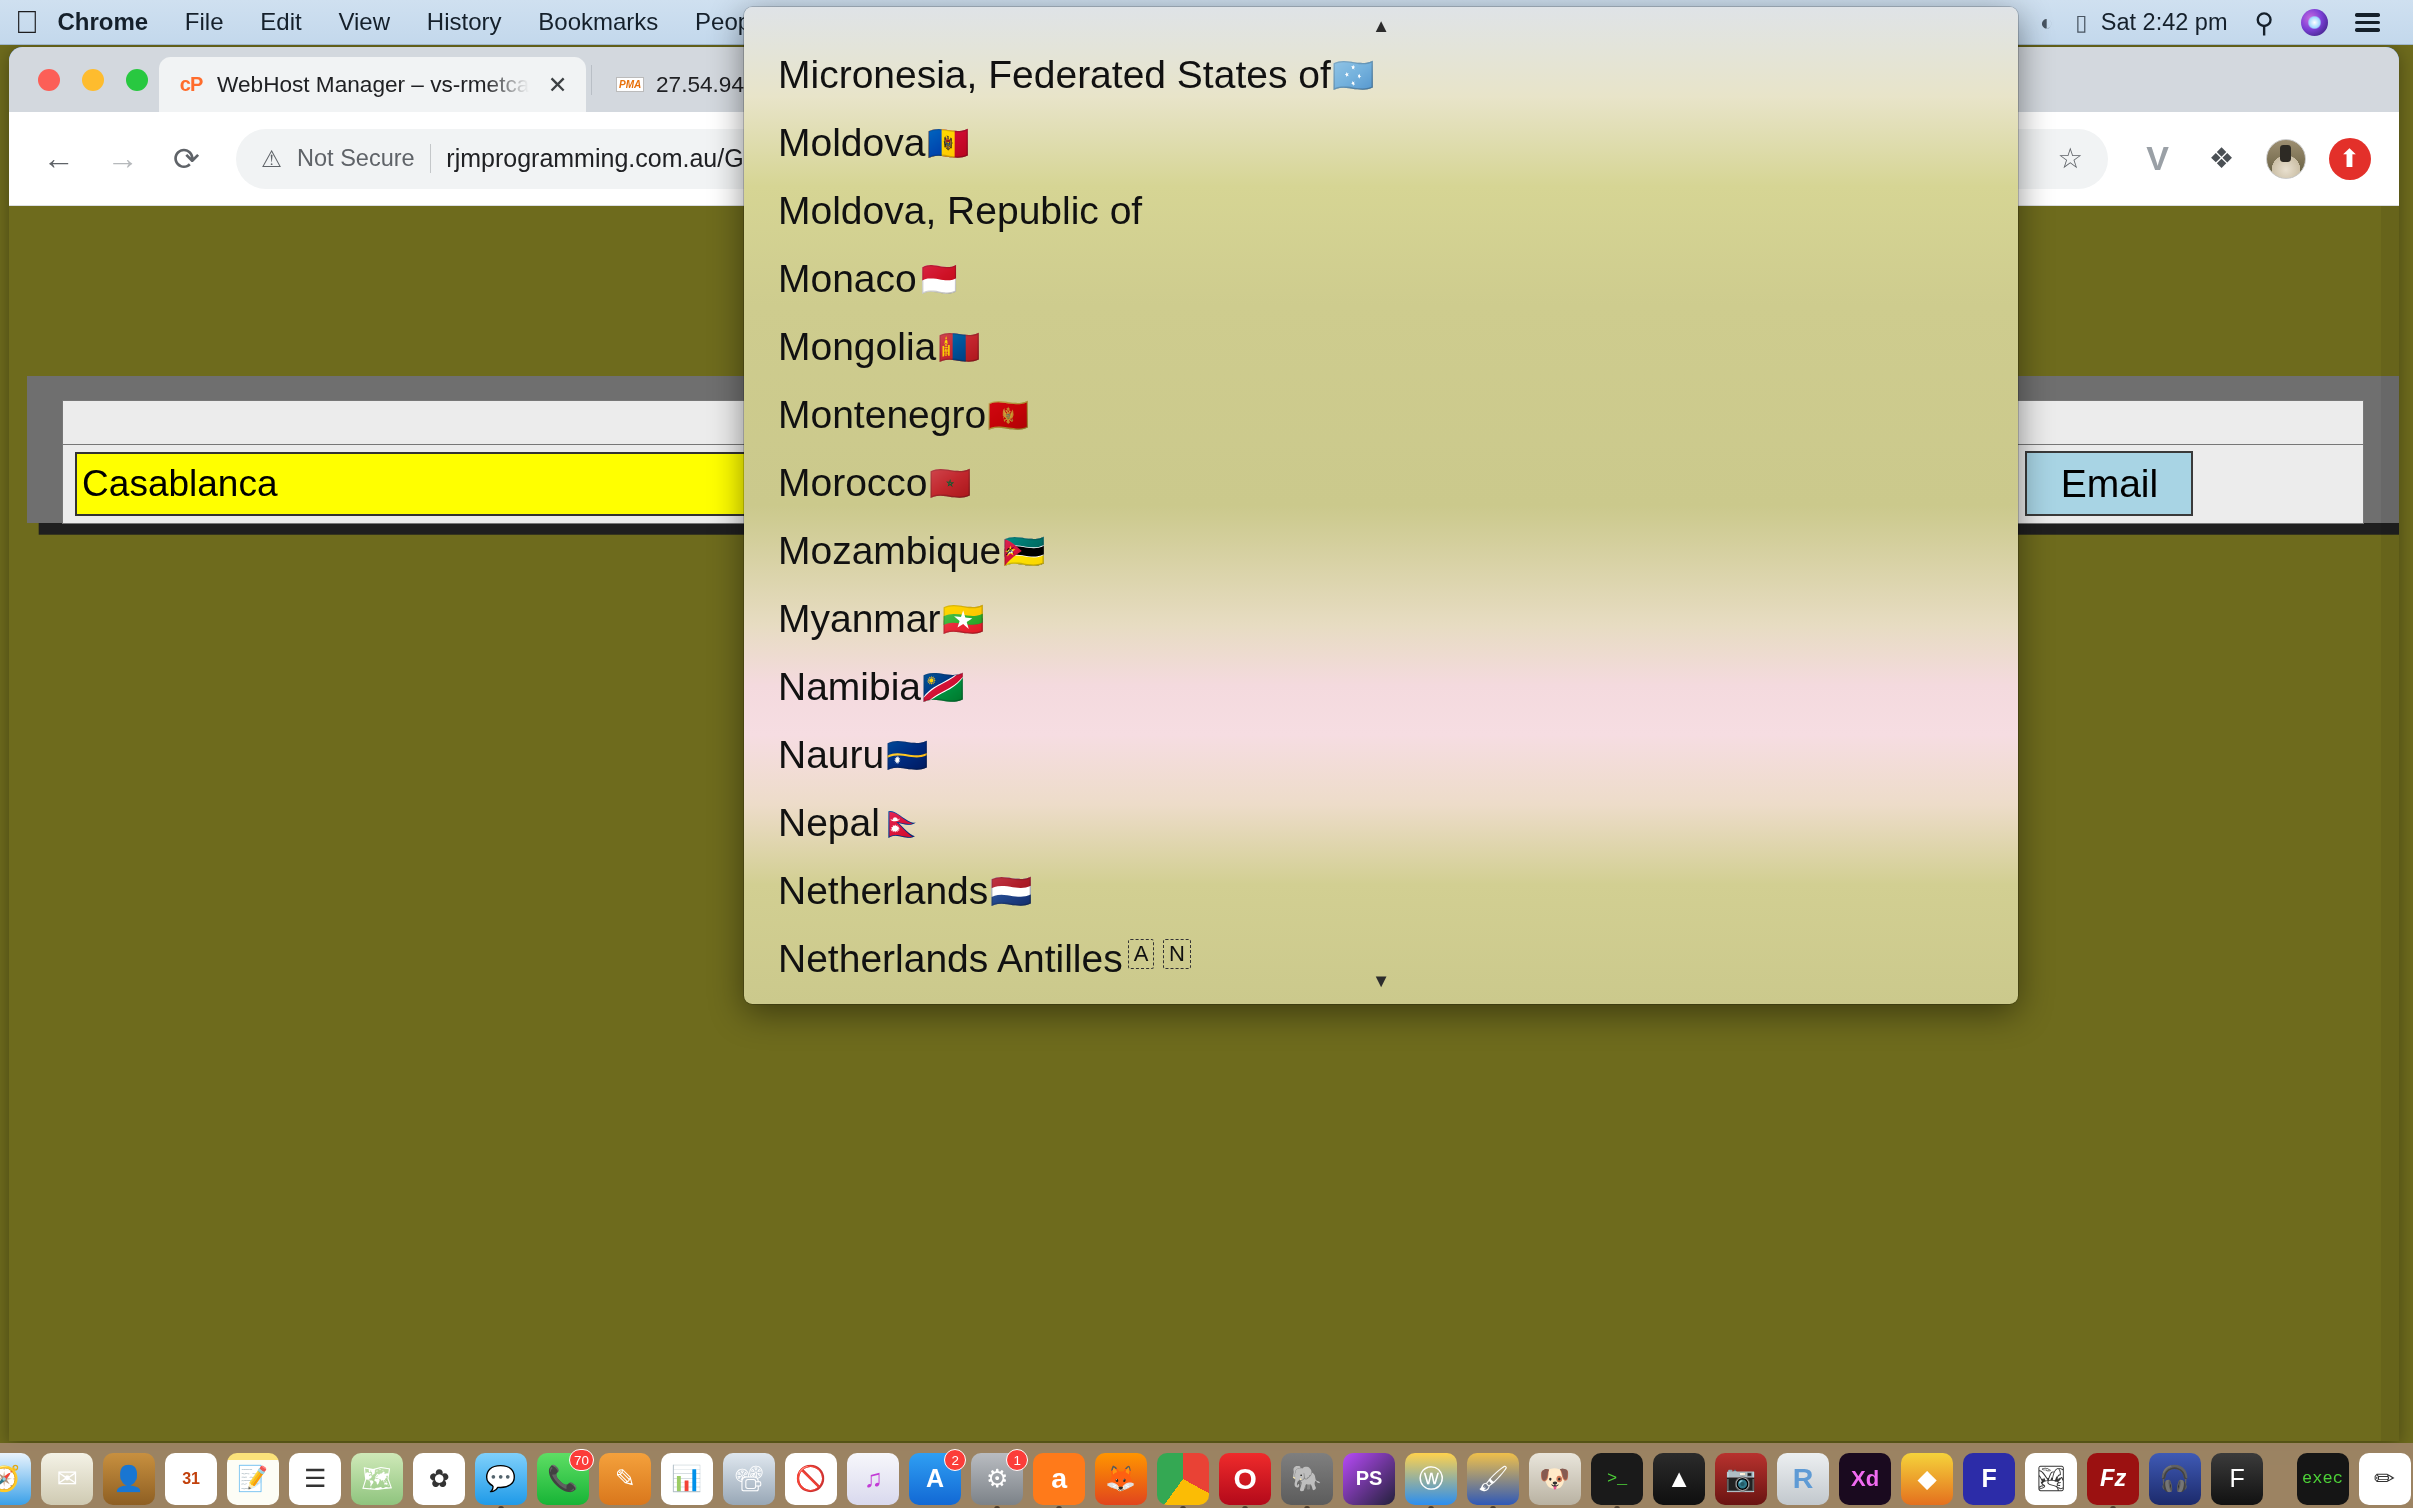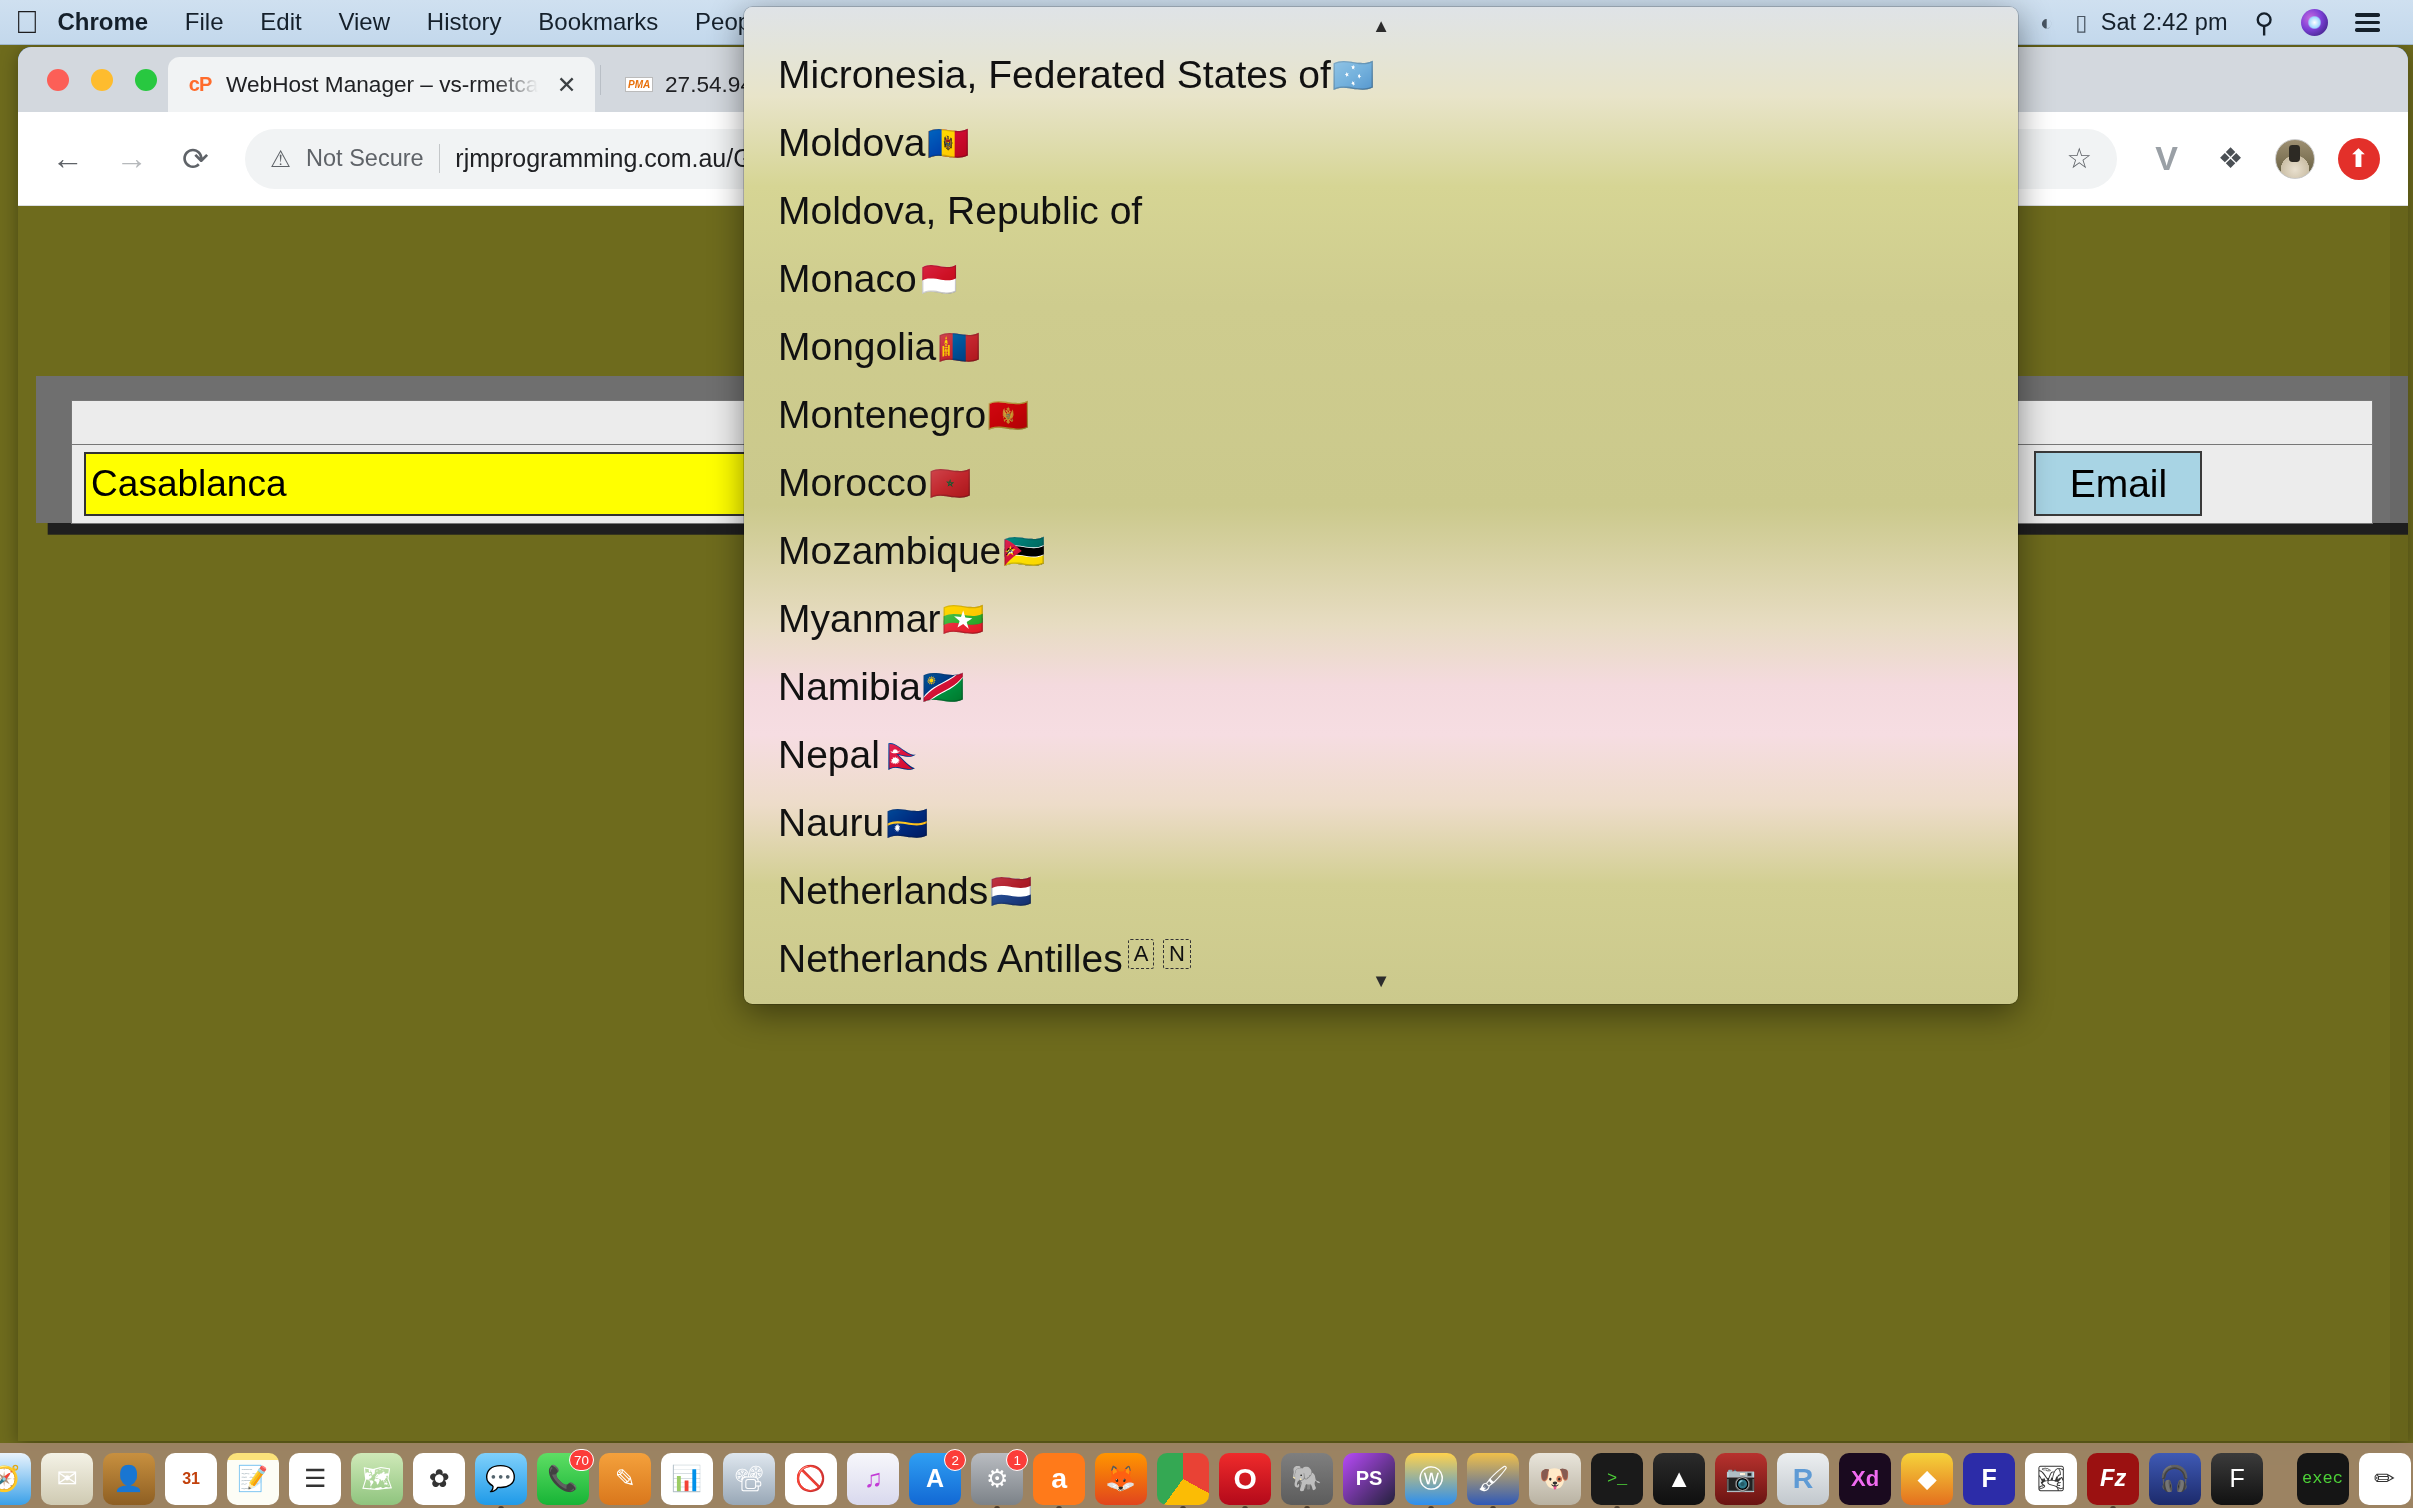--- a/index.html
+++ b/index.html
@@ -34,21 +34,21 @@
   .ctrl-lines{ display:flex;flex-direction:column;gap:4.2px; }
   .ctrl-lines i{ display:block;width:25px;height:3.4px;background:#15202b;border-radius:1.7px;}
   .ctrl-lines i:nth-child(1){width:25px}
   .ctrl-lines i:nth-child(2){width:25px}
   .ctrl-lines i:nth-child(3){width:25px}
   .mb-gray-icons{ display:flex;align-items:center;gap:22px; color:#3b4652; font-size:22px;
      opacity:.9;}
 
   
   #chrome-win{
-    position:absolute; left:18px; top:47px; width:2390px; height:1394px;
+    position:absolute; left:9px; top:47px; width:2390px; height:1394px;
     background:#3b82f6;
     border-radius:13.4px 13.4px 0 0;
     box-shadow:0 3.4px 18.4px rgba(0,0,0,.35);
     overflow:hidden;
     z-index:10;
   }
   #tabstrip{
     height:65px; background:#d3d8de;
     display:flex; align-items:flex-end; padding-left:23.5px; position:relative;
   }
@@ -370,26 +370,26 @@
       </div>
       <div class="dd-item">
         <span>Myanmar</span>
         <span class="flag">🇲🇲</span>
       </div>
       <div class="dd-item">
         <span>Namibia</span>
         <span class="flag">🇳🇦</span>
       </div>
       <div class="dd-item">
+        <span>Nauru</span>
+        <span class="flag">🇳🇷</span>
+      </div>
+      <div class="dd-item">
         <span>Nepal</span>
         <span class="flag">🇳🇵</span>
-      </div>
-      <div class="dd-item">
-        <span>Nauru</span>
-        <span class="flag">🇳🇷</span>
       </div>
       <div class="dd-item">
         <span>Netherlands</span>
         <span class="flag">🇳🇱</span>
       </div>
       <div class="dd-item">
         <span>Netherlands Antilles</span>
         <span class="ri-box">A</span>
         <span class="ri-box">N</span>
       </div>

